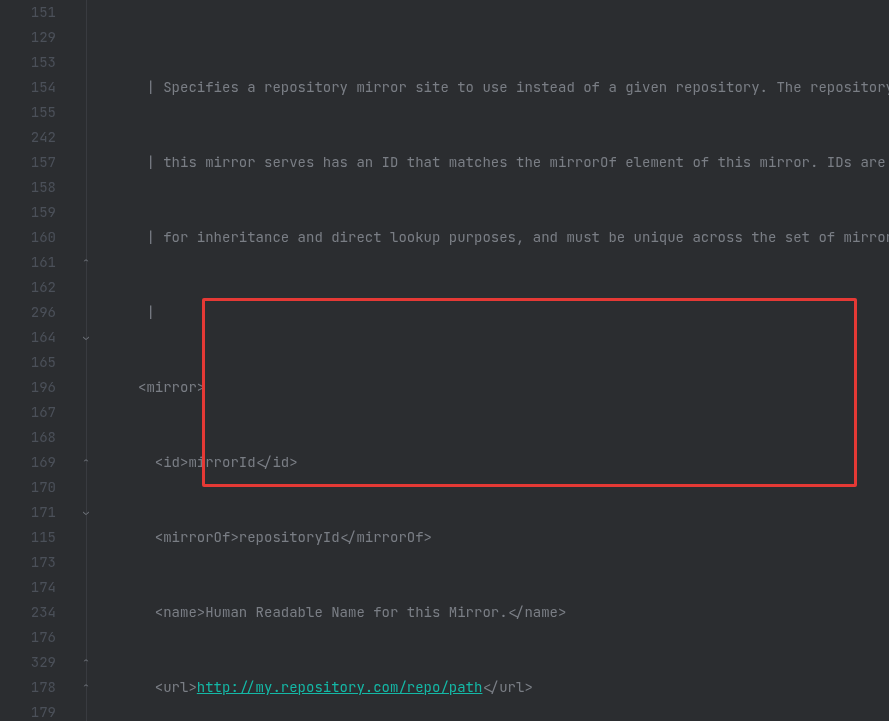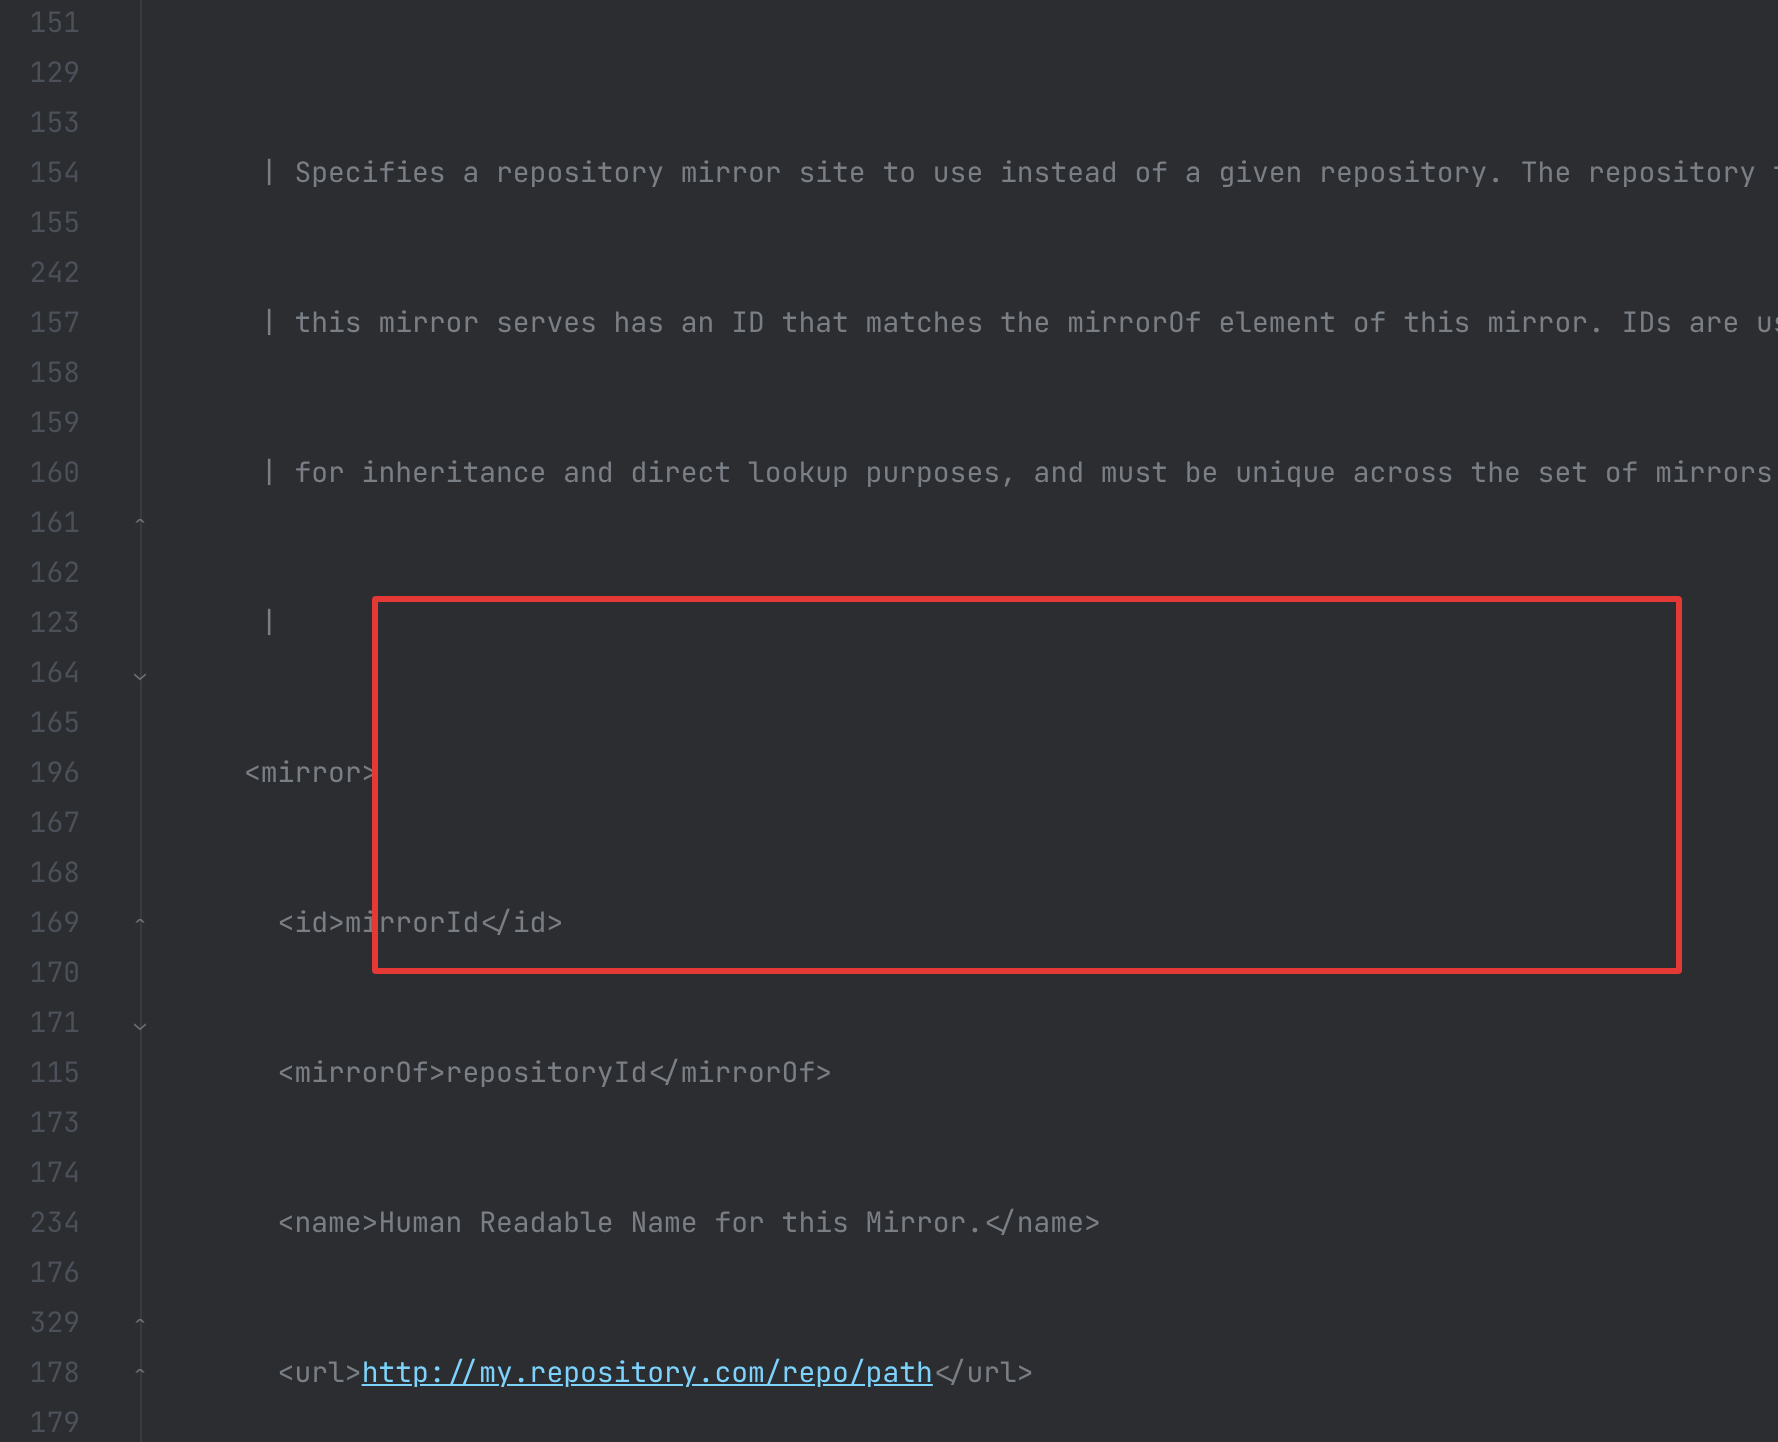--- a/index.html
+++ b/index.html
@@ -8,20 +8,21 @@
   font-family: "JetBrains Mono","Consolas","Courier New",monospace;
   font-size:14px;
   line-height:25px;
   color:#bcbec4;
   overflow:hidden;
 }
 .editor {
   display:flex;
   height:721px;
   width:889px;
+  padding-left:16px;
 }
 .gutter {
   flex:0 0 58px;
   background:#2b2d30;
   text-align:right;
   color:#4b5059;
   padding-right:18px;
   user-select:none;
 }
 .gutter div { height:25px; }
@@ -45,21 +46,21 @@
 }
 .code {
   flex:1;
   position:relative;
   white-space:pre;
   padding-left:4px;
 }
 .code > div { height:25px; }
 .indent2 { padding-left:32px; }
 .cm  { color:#7a7e85; }   
-.lnk { color:#7dd3fc; text-decoration:underline; }
+.lnk { color:#14b8a6; text-decoration:underline; }
 .hl-box {
   position:absolute;
   border:3px solid #e53935;
   background:transparent;
   pointer-events:none;
   border-radius:2px;
 }
 </style>
 </head>
 <body>
@@ -72,21 +73,21 @@
       <div>153</div>
       <div>154</div>
       <div>155</div>
       <div>242</div>
       <div>157</div>
       <div>158</div>
       <div>159</div>
       <div>160</div>
       <div>161</div>
       <div>162</div>
-      <div>123</div>
+      <div>296</div>
       <div>164</div>
       <div>165</div>
       <div>196</div>
       <div>167</div>
       <div>168</div>
       <div>169</div>
       <div>170</div>
       <div>171</div>
       <div>115</div>
       <div>173</div>

